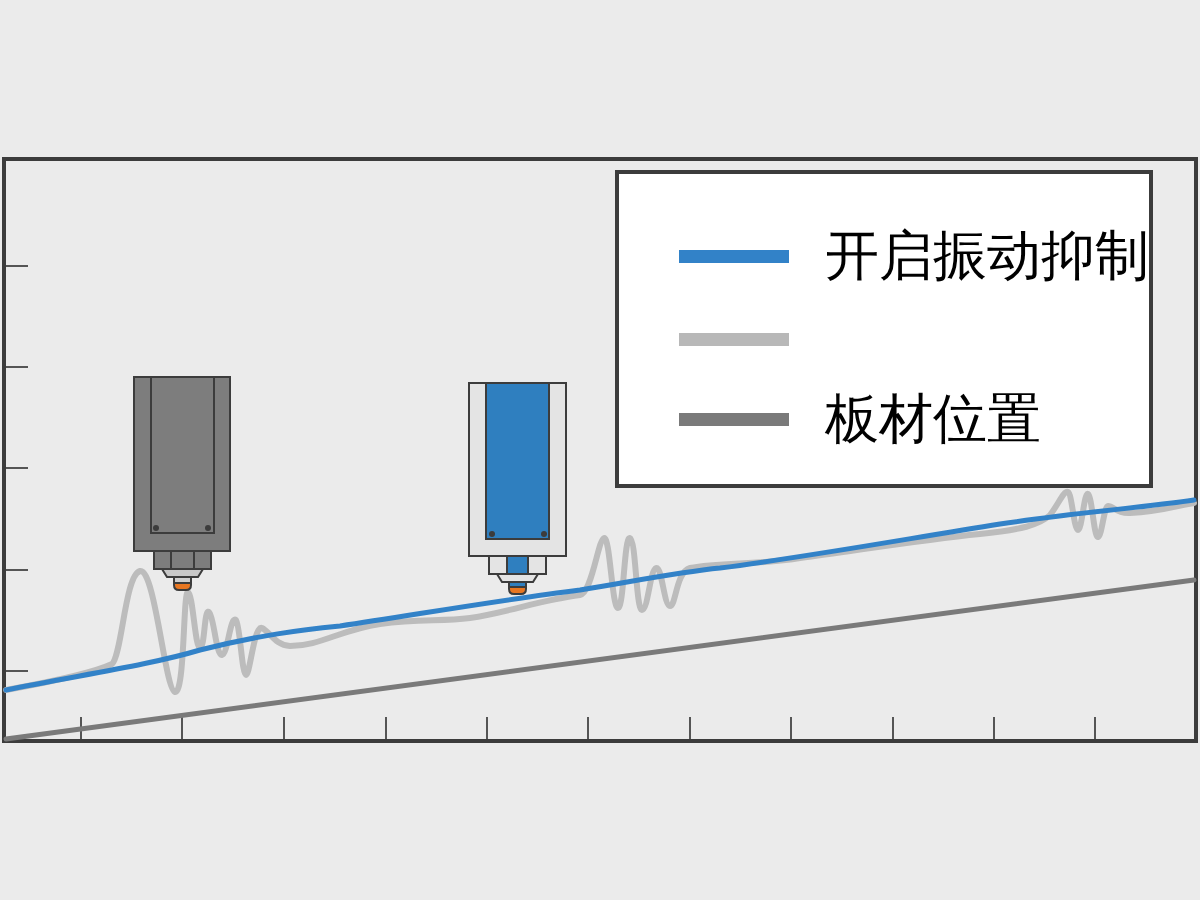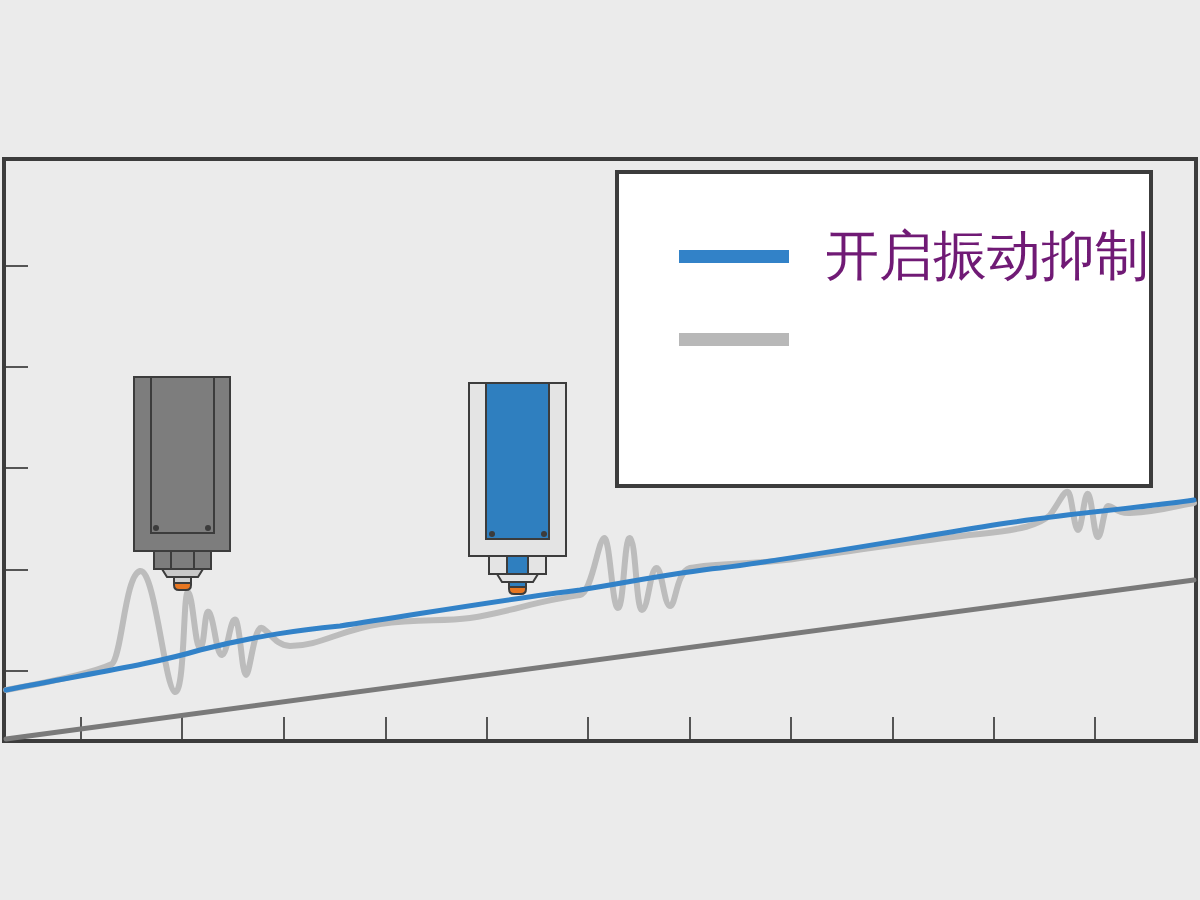--- a/index.html
+++ b/index.html
@@ -3,21 +3,21 @@
 <meta charset="utf-8">
 <style>
   html, body { margin:0; padding:0; }
   body { width:1200px; height:900px; background:#ebebeb; position:relative; overflow:hidden;
          font-family:"DejaVu Sans", sans-serif; }
   #stage { position:absolute; left:0; top:0; width:1200px; height:900px; }
   .legend { position:absolute; left:615px; top:170px; width:538px; height:318px;
             background:#ffffff; border:4px solid #3c3c3c; box-sizing:border-box; }
   .legend-row { position:absolute; left:60px; height:60px; display:flex; align-items:center; }
   .legend-swatch { width:110px; height:13px; margin-right:36px; }
-  .legend-label { font-size:54px; color:#701a75; line-height:1; white-space:nowrap; }
+  .legend-label { font-size:54px; color:#000000; line-height:1; white-space:nowrap; }
 </style>
 </head>
 <body>
 
 <svg id="stage" width="1200" height="900" viewBox="0 0 1200 900" xmlns="http://www.w3.org/2000/svg">
 
   <g>
     <rect x="4" y="159" width="1192" height="582" fill="#ebebeb" stroke="#3c3c3c" stroke-width="4"></rect>
   </g>
 
@@ -111,13 +111,17 @@
 </svg>
 
 <div class="legend">
   <div class="legend-row" style="top:52px;">
     <div class="legend-swatch" style="background:#3282c8;"></div>
     <span class="legend-label">开启振动抑制</span>
   </div>
   <div class="legend-row" style="top:135px;">
     <div class="legend-swatch" style="background:#b8b8b8;"></div>
   </div>
+  <div class="legend-row" style="top:215px;">
+    <div class="legend-swatch" style="background:#7a7a7a;"></div>
+    <span class="legend-label">板材位置</span>
+  </div>
 </div>
 
 </body></html>

